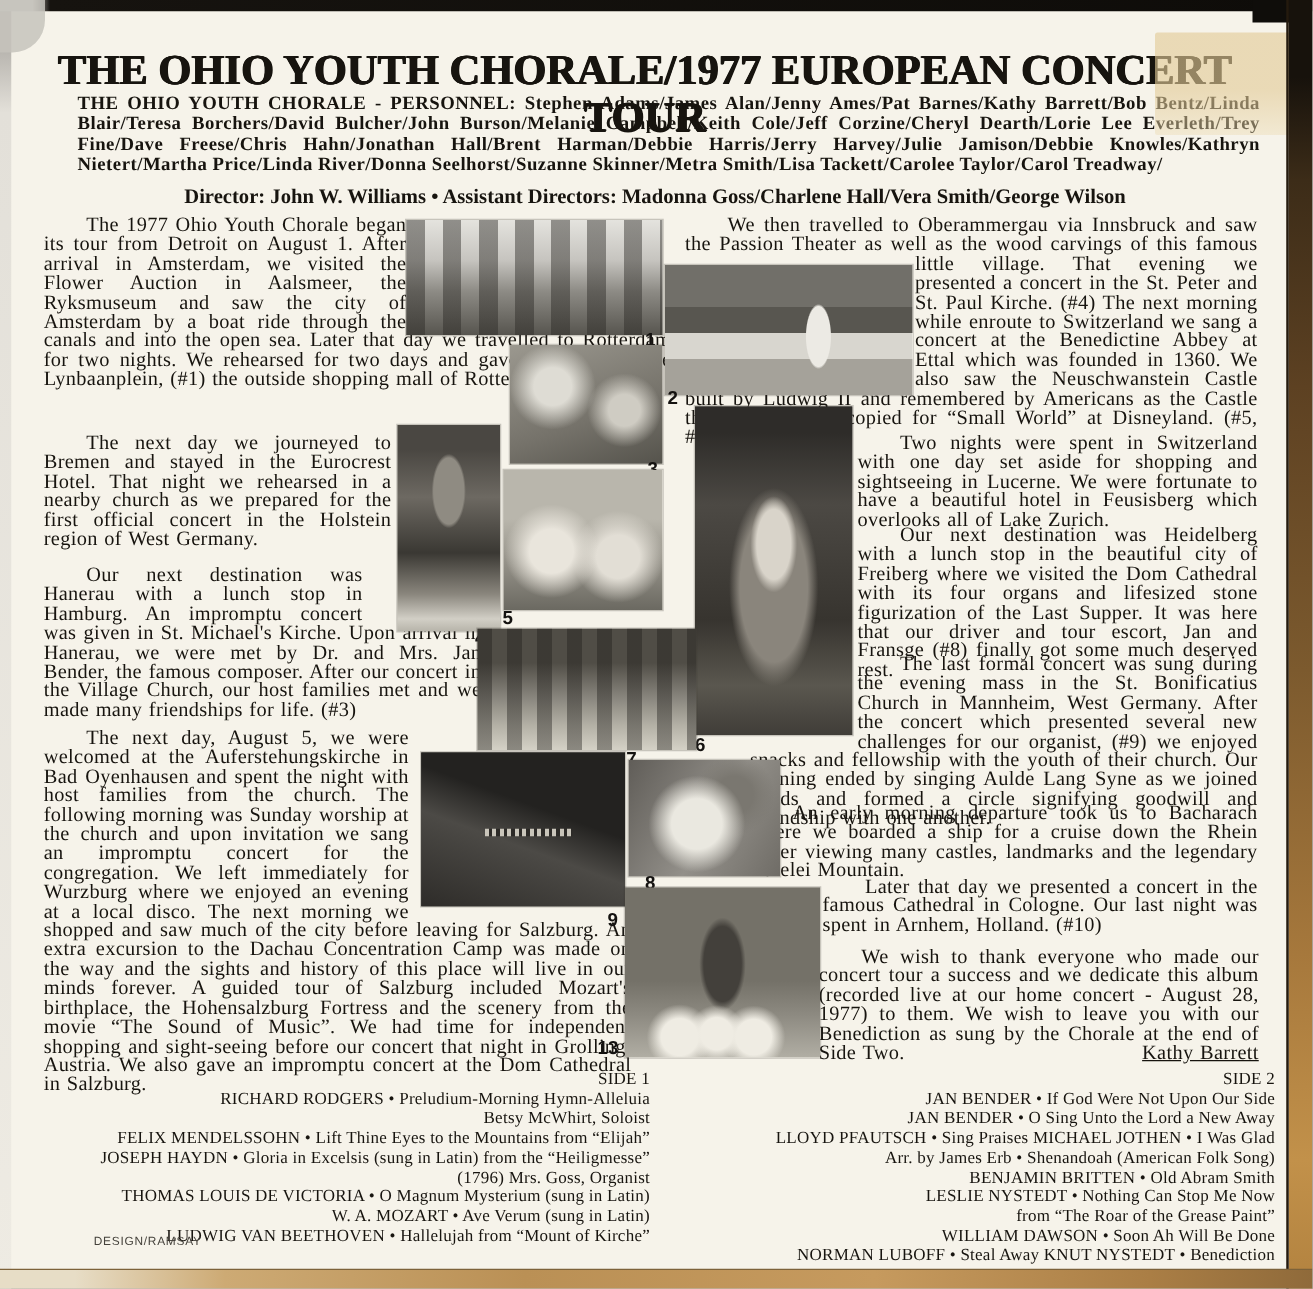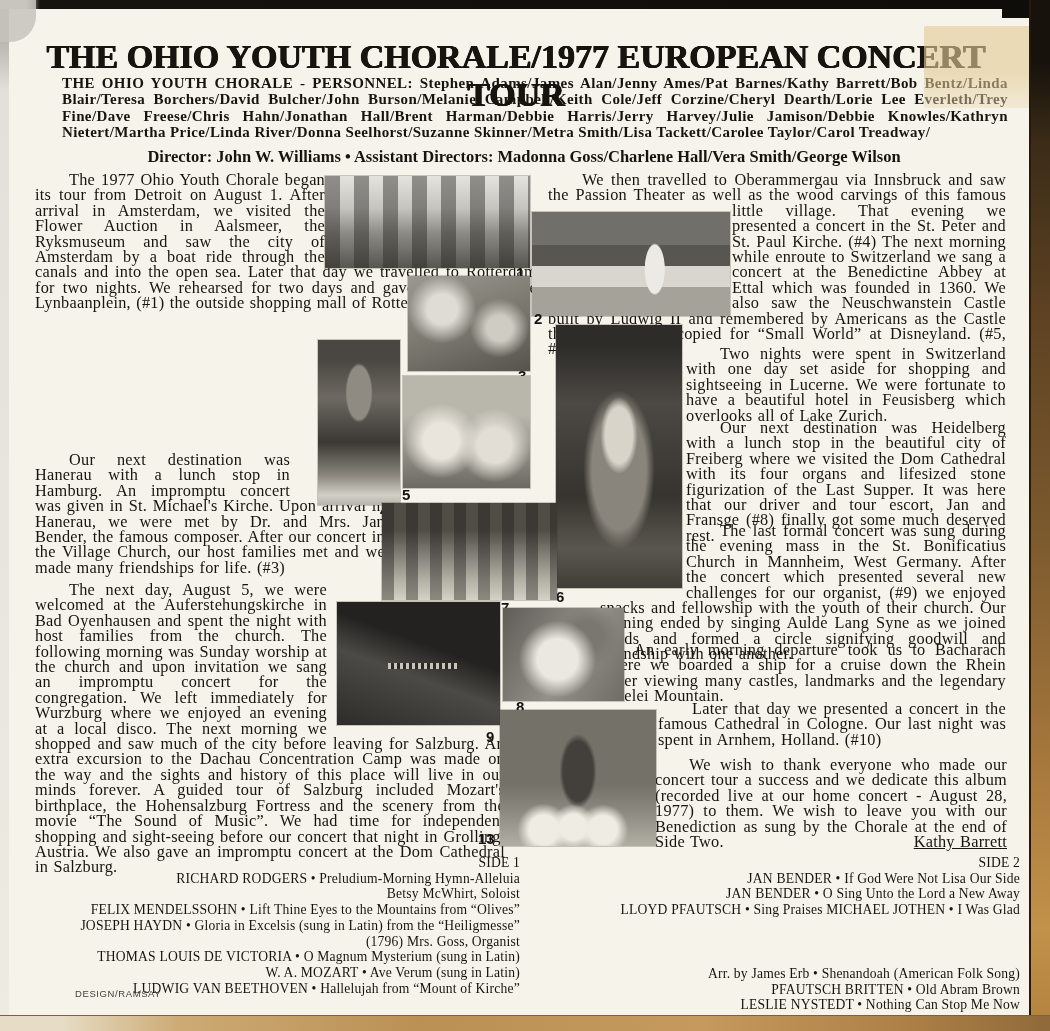--- a/index.html
+++ b/index.html
@@ -37,35 +37,36 @@
   .sig{float:right;text-indent:0;text-decoration:underline;}
   
   .photo{position:absolute;box-shadow:0 0 0 1px rgba(60,55,48,.25);}
   .pnum{position:absolute;font-family:"Liberation Sans","DejaVu Sans",sans-serif;
         font-size:15px;font-weight:bold;color:#141210;}
   
   .tracks{position:absolute;font-size:13.6px;font-weight:normal;line-height:15.7px;letter-spacing:.2px;}
   .tracks div{white-space:nowrap;}
   .side1{left:60px;top:855px;width:460px;text-align:right;}
   .side2{left:540px;top:855px;width:480px;text-align:right;}
-  .ind{padding-left:30px;margin-top:48px;}
+  .ind{padding-left:30px;}
   .credit{position:absolute;left:75px;top:988px;font-family:"Liberation Sans","DejaVu Sans",sans-serif;
           font-size:9.5px;letter-spacing:.6px;color:#45423c;}
 </style>
 </head>
 <body>
 
 <div id="cover">
 
   <div class="title">THE OHIO YOUTH CHORALE/1977 EUROPEAN CONCERT TOUR</div>
   <div class="personnel">THE OHIO YOUTH CHORALE - PERSONNEL: Stephen Adams/James Alan/Jenny Ames/Pat Barnes/Kathy Barrett/Bob Bentz/Linda Blair/Teresa Borchers/David Bulcher/John Burson/Melanie Campbell/Keith Cole/Jeff Corzine/Cheryl Dearth/Lorie Lee Everleth/Trey Fine/Dave Freese/Chris Hahn/Jonathan Hall/Brent Harman/Debbie Harris/Jerry Harvey/Julie Jamison/Debbie Knowles/Kathryn Nietert/Martha Price/Linda River/Donna Seelhorst/Suzanne Skinner/Metra Smith/Lisa Tackett/Carolee Taylor/Carol Treadway/</div>
   <div class="directors">Director: John W. Williams  •  Assistant Directors: Madonna Goss/Charlene Hall/Vera Smith/George Wilson</div>
 
   <div class="para" style="left:35px;top:172px;width:502px"><span class="fr" style="width:212px;height:92px"></span><span>The 1977 Ohio Youth Chorale began its tour from Detroit on August 1. After arrival in Amsterdam, we visited the Flower Auction in Aalsmeer, the Ryksmuseum and saw the city of Amsterdam by a boat ride through the canals and into the open sea. Later that day we travelled to Rotterdam for two nights. We rehearsed for two days and gave a concert in the Lynbaanplein, (#1) the outside shopping mall of Rotterdam. (#2)</span></div>
 
+  <div class="para" style="left:35px;top:346px;width:278px"><span>The next day we journeyed to Bremen and stayed in the Eurocrest Hotel. That night we rehearsed in a nearby church as we prepared for the first official concert in the Holstein region of West Germany.</span></div>
 
   <div class="para" style="left:35px;top:452px;width:350px"><span class="fr" style="width:95px;height:46px"></span><span>Our next destination was Hanerau with a lunch stop in Hamburg. An impromptu concert was given in St. Michael's Kirche. Upon arrival in Hanerau, we were met by Dr. and Mrs. Jan Bender, the famous composer. After our concert in the Village Church, our host families met and we made many friendships for life.  (#3)</span></div>
 
   <div class="para" style="left:35px;top:582px;width:470px"><span class="fr" style="width:178px;height:140px"></span><span>The next day, August 5, we were welcomed at the Auferstehungskirche in Bad Oyenhausen and spent the night with host families from the church. The following morning was Sunday worship at the church and upon invitation we sang an impromptu concert for the congregation. We left immediately for Wurzburg where we enjoyed an evening at a local disco. The next morning we shopped and saw much of the city before leaving for Salzburg. An extra excursion to the Dachau Concentration Camp was made on the way and the sights and history of this place will live in our minds forever. A guided tour of Salzburg included Mozart's birthplace, the Hohensalzburg Fortress and the scenery from the movie “The Sound of Music”. We had time for independent shopping and sight-seeing before our concert that night in Grolling, Austria. We also gave an impromptu concert at the Dom Cathedral in Salzburg.</span></div>
 
   <div class="para" style="left:548px;top:172px;width:458px"><span>We then travelled to Oberammergau via Innsbruck and saw the Passion Theater as well as the wood carvings of this famous little village. That evening </span><span class="fl" style="width:184px;height:104px"></span><span>we presented a concert in the St. Peter and St. Paul Kirche. (#4) The next morning while enroute to Switzerland we sang a concert at the Benedictine Abbey at Ettal which was founded in 1360. We also saw the Neuschwanstein Castle built by Ludwig II and remembered by Americans as the Castle that Walt Disney copied for “Small World” at Disneyland. (#5, #6, #7)</span></div>
 
   <div class="para" style="left:686px;top:346px;width:320px"><span>Two nights were spent in Switzerland with one day set aside for shopping and sightseeing in Lucerne. We were fortunate to have a beautiful hotel in Feusisberg which overlooks all of Lake Zurich.</span></div>
 
   <div class="para" style="left:686px;top:420px;width:320px"><span>Our next destination was Heidelberg with a lunch stop in the beautiful city of Freiberg where we visited the Dom Cathedral with its four organs and lifesized stone figurization of the Last Supper. It was here that our driver and tour escort, Jan and Fransge (#8) finally got some much deserved rest.</span></div>
@@ -134,37 +135,38 @@
        radial-gradient(circle at 47% 86%,#efece3 0 9%,rgba(0,0,0,0) 16%),
        radial-gradient(circle at 66% 88%,#efece3 0 9%,rgba(0,0,0,0) 16%),
        radial-gradient(ellipse 30px 60px at 50% 45%,#43403b 0 50%,rgba(0,0,0,0) 62%),
        linear-gradient(180deg,#747168 0 55%,#8d8a81 75%,#b1aea4 100%);"></div>
   <div class="pnum" style="left:478px;top:830px">13</div>
 
   <div class="tracks side1">
     <div>SIDE 1</div>
     <div>RICHARD RODGERS • Preludium-Morning Hymn-Alleluia</div>
     <div>Betsy McWhirt, Soloist</div>
-    <div>FELIX MENDELSSOHN • Lift Thine Eyes to the Mountains from “Olives”</div>
+    <div>FELIX MENDELSSOHN • Lift Thine Eyes to the Mountains from “Elijah”</div>
     <div>JOSEPH HAYDN • Gloria in Excelsis (sung in Latin) from the “Heiligmesse”</div>
     <div>(1796) Mrs. Goss, Organist</div>
     <div>THOMAS LOUIS DE VICTORIA • O Magnum Mysterium (sung in Latin)</div>
     <div>W. A. MOZART • Ave Verum (sung in Latin)</div>
     <div>LUDWIG VAN BEETHOVEN • Hallelujah from “Mount of Kirche”</div>
   </div>
 
   <div class="tracks side2">
     <div>SIDE 2</div>
-    <div>JAN BENDER • If God Were Not Lisa Our Side</div>
+    <div>JAN BENDER • If God Were Not Upon Our Side</div>
     <div>JAN BENDER • O Sing Unto the Lord a New Away</div>
     <div>LLOYD PFAUTSCH • Sing Praises   MICHAEL JOTHEN • I Was Glad</div>
     <div class="ind">Arr. by James Erb • Shenandoah (American Folk Song)</div>
-    <div>PFAUTSCH BRITTEN • Old Abram Brown</div>
+    <div>BENJAMIN BRITTEN • Old Abram Smith</div>
     <div>LESLIE NYSTEDT • Nothing Can Stop Me Now</div>
     <div class="ind">from “The Roar of the Grease Paint”</div>
+    <div>WILLIAM DAWSON • Soon Ah Will Be Done</div>
     <div>NORMAN LUBOFF • Steal Away    KNUT NYSTEDT • Benediction</div>
   </div>
 
   <div class="credit">DESIGN/RAMSAY</div>
 
   <div class="tape"></div>
   <div class="edge edge-left"></div>
   <div class="edge edge-top"></div>
   <div class="edge corner-tl"></div>
   <div class="edge corner-tr"></div>

